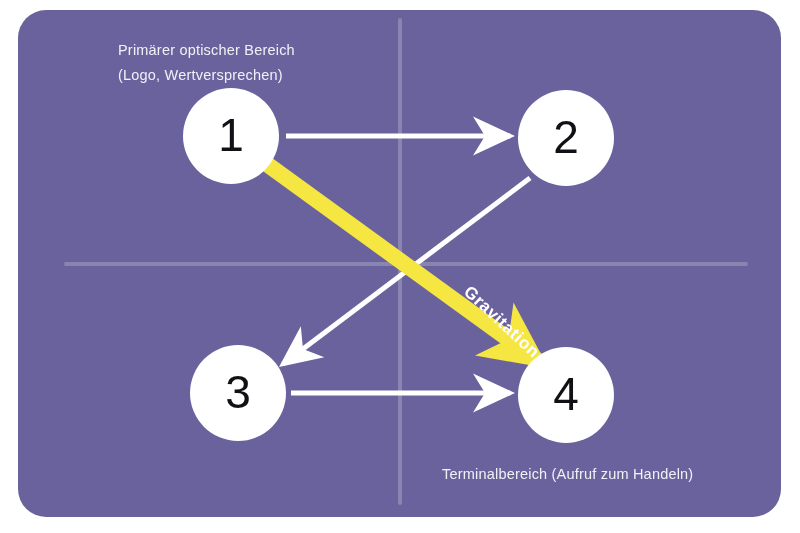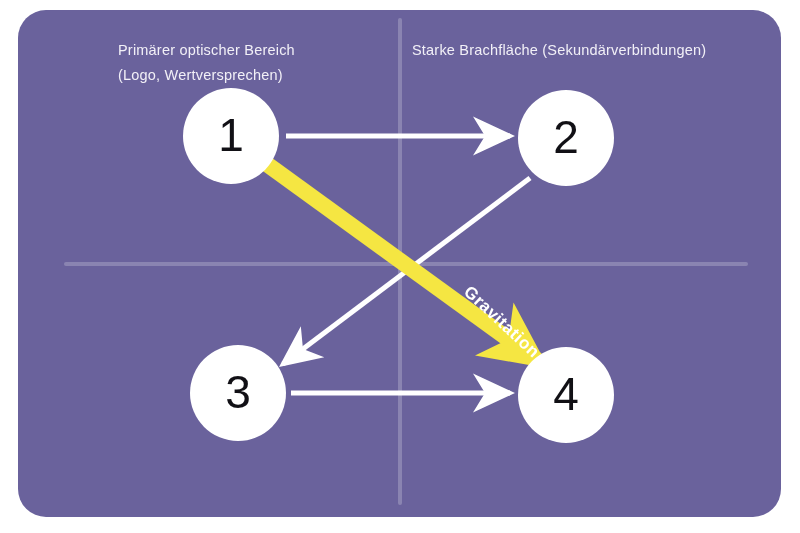--- a/index.html
+++ b/index.html
@@ -140,23 +140,23 @@
       <line x1="246" y1="152" x2="519" y2="350" stroke="#f5e642" stroke-width="16" marker-end="url(#arrow-yellow)"></line>
     </svg>
 
     <div id="gravitation-label-wrap">
       <span id="gravitation-label">Gravitation</span>
     </div>
 
     <div class="quadrant-label" id="label-top-left">Primärer optischer Bereich
 (Logo, Wertversprechen)</div>
 
-    <div class="quadrant-label" id="label-top-right">Starke Brachfläche (Sekundärverbindungen)</div>
 
 
+    <div class="quadrant-label" id="label-bottom-right">Terminalbereich (Aufruf zum Handeln)</div>
 
     <div class="node" id="node-1">
       <span class="node-label">1</span>
     </div>
     <div class="node" id="node-2">
       <span class="node-label">2</span>
     </div>
     <div class="node" id="node-3">
       <span class="node-label">3</span>
     </div>

